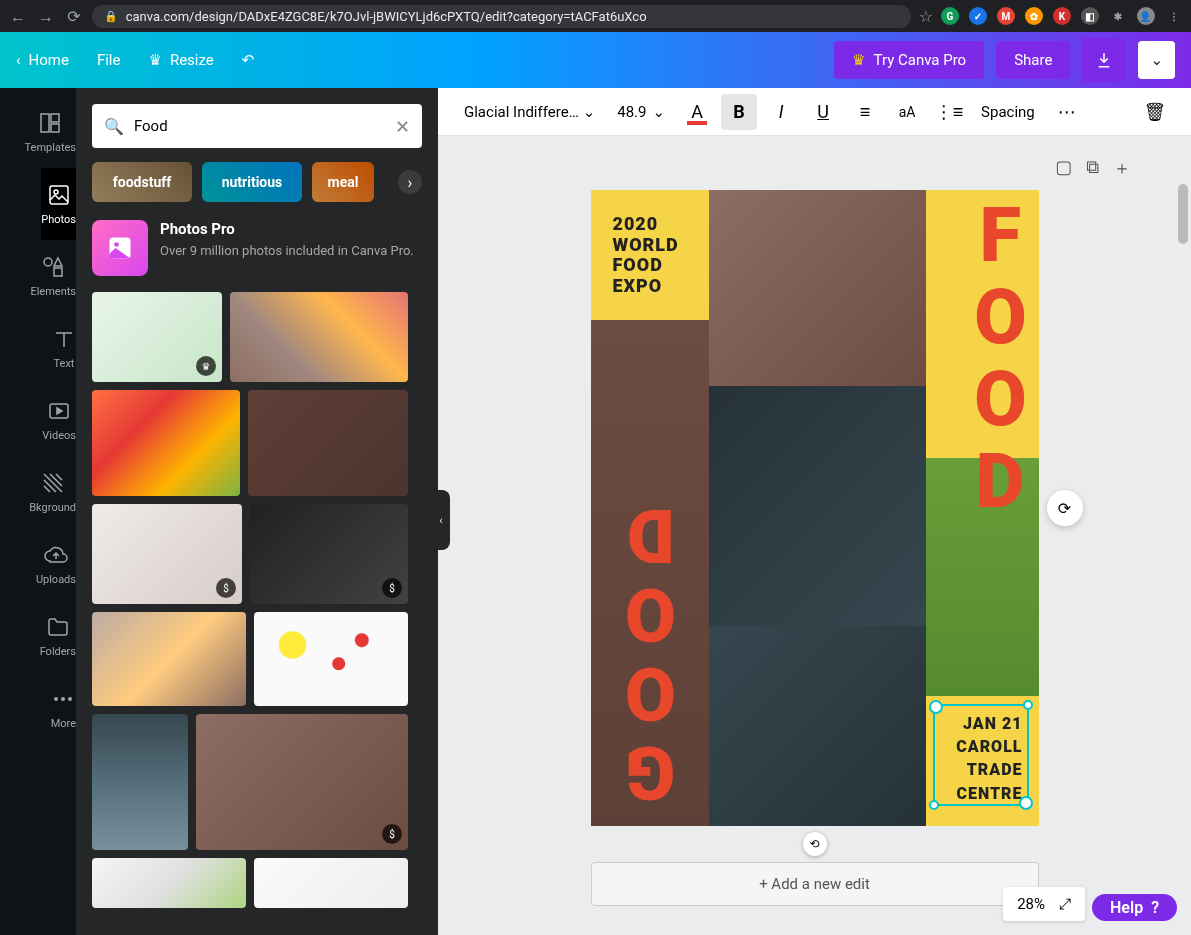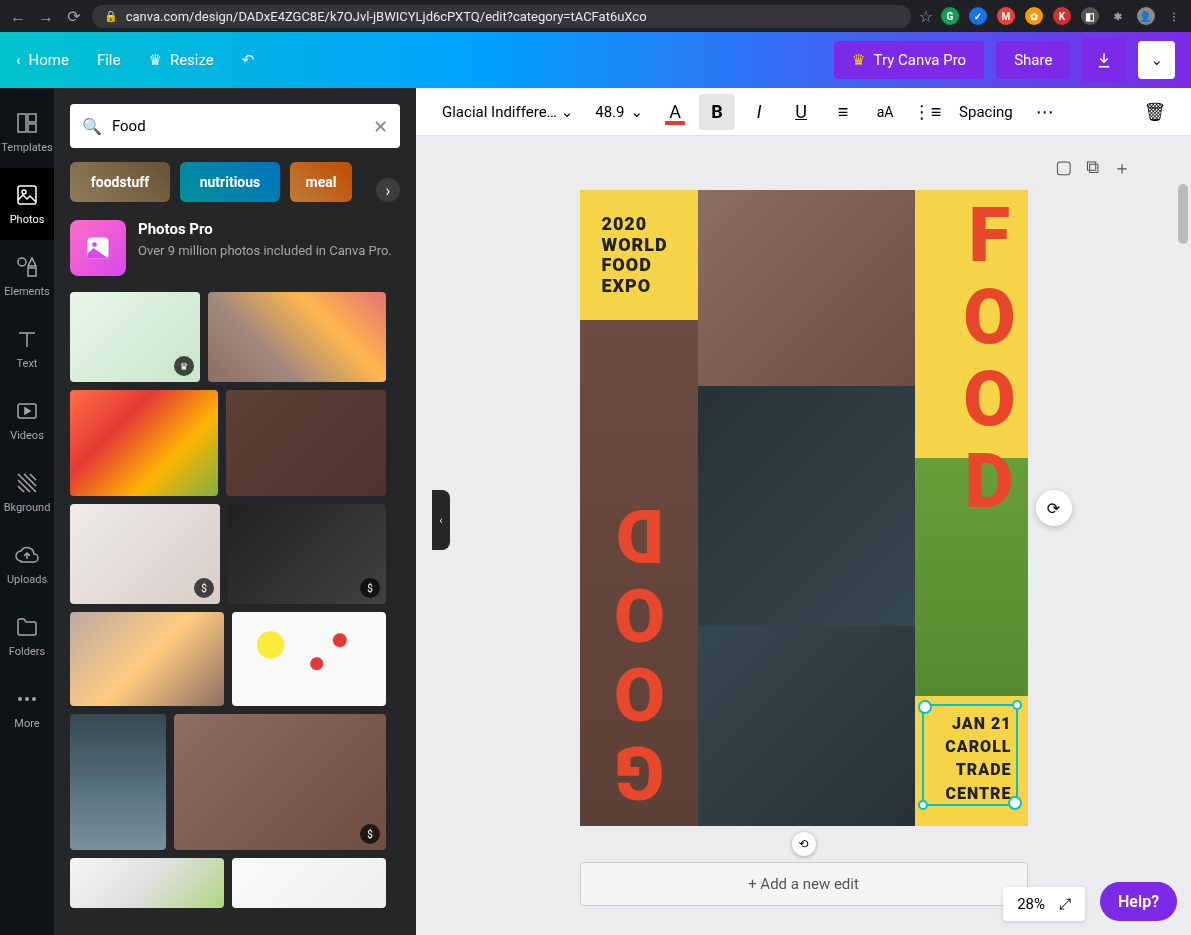--- a/index.html
+++ b/index.html
@@ -19,31 +19,31 @@
 .top-bar .left .item { display:flex; align-items:center; gap:8px; font-size:15px; cursor:pointer; }
 .top-bar .right { margin-left:auto; display:flex; gap:12px; align-items:center; }
 .btn-purple { background:#7d2ae8; padding:10px 18px; border-radius:4px; display:flex; align-items:center; gap:8px; font-size:15px; cursor:pointer; }
 .btn-icon { width:44px; height:44px; background:#7d2ae8; border-radius:4px; display:flex; align-items:center; justify-content:center; cursor:pointer; }
 .btn-white { background:#fff; color:#0e1318; padding:10px 14px; border-radius:4px; display:flex; align-items:center; gap:10px; font-size:15px; cursor:pointer; }
 
 
 .main { display:flex; height:calc(935px - 32px - 56px); }
 
 
-.rail { width:54px; background:#0e1318; display:flex; flex-direction:column; padding-top:8px; }
+.rail { width:76px; background:#0e1318; display:flex; flex-direction:column; padding-top:8px;align-items:flex-end; }
 .rail-item { height:72px; display:flex; flex-direction:column; align-items:center; justify-content:center; gap:6px; color:#a6a6a6; font-size:11px; cursor:pointer; }
 .rail-item.active { color:#fff; background:#000000; }
 .rail-item svg { width:24px; height:24px; }
 
 
 .panel { width:362px; background:#252627; padding:16px; overflow:hidden; position:relative; }
 .search-box { background:#fff; border-radius:4px; display:flex; align-items:center; padding:0 12px; height:44px; gap:10px; }
 .search-box input { flex:1; border:none; outline:none; font-size:15px; }
 .search-box .x { color:#888; cursor:pointer; font-size:18px; }
-.chips { display:flex; gap:10px; margin-top:14px; align-items:flex-end; }
+.chips { display:flex; gap:10px; margin-top:14px; align-items:center; }
 .chip { height:40px; border-radius:6px; display:flex; align-items:center; justify-content:center; color:#fff; font-weight:bold; font-size:14px; padding:0 16px; cursor:pointer; background-size:cover; position:relative; overflow:hidden; }
 .chip::before { content:''; position:absolute; inset:0; background:rgba(0,0,0,.25); }
 .chip span { position:relative; }
 .chip.foodstuff { background:linear-gradient(45deg,#c2a878,#8a6d4a); width:100px; }
 .chip.nutritious { background:linear-gradient(45deg,#00c4cc,#0099ff); width:100px; }
 .chip.meal { background:linear-gradient(45deg,#ffa64d,#ff6600); width:62px; }
 .chip-arrow { width:24px; height:24px; border-radius:50%; background:rgba(255,255,255,.1); display:flex; align-items:center; justify-content:center; color:#fff; cursor:pointer; position:absolute; right:16px; }
 .pro-banner { display:flex; gap:12px; margin-top:18px; cursor:pointer; }
 .pro-icon { width:56px; height:56px; background:linear-gradient(135deg,#ff6ec4,#d946ef); border-radius:8px; display:flex; align-items:center; justify-content:center; color:#fff; flex-shrink:0; }
 .pro-text h4 { color:#fff; font-size:15px; margin-bottom:4px; }
@@ -82,21 +82,21 @@
 .p-sel::before { top:-6px; left:-6px; }
 .p-sel::after { bottom:-6px; right:-6px; }
 .sel-h1 { position:absolute; width:10px; height:10px; background:#fff; border:2px solid #00c4cc; border-radius:50%; top:-6px; right:-6px; }
 .sel-h2 { position:absolute; width:10px; height:10px; background:#fff; border:2px solid #00c4cc; border-radius:50%; bottom:-6px; left:-6px; }
 .rotate-btn { position:absolute; right:-44px; top:50%; transform:translateY(-50%); width:36px; height:36px; background:#fff; border-radius:50%; box-shadow:0 2px 6px rgba(0,0,0,.2); display:flex; align-items:center; justify-content:center; cursor:pointer; }
 .sync-icon { position:absolute; left:50%; bottom:-30px; transform:translateX(-50%); width:24px; height:24px; background:#fff; border-radius:50%; box-shadow:0 1px 4px rgba(0,0,0,.3); display:flex; align-items:center; justify-content:center; font-size:12px; cursor:pointer; }
 .add-page { width:448px; margin:36px auto 0; border:1px solid #ccc; background:#f5f5f5; border-radius:4px; padding:12px; text-align:center; color:#555; font-size:15px; cursor:pointer; }
 
 
 .zoom-ctrl { position:absolute; bottom:14px; right:106px; background:#fff; border-radius:4px; padding:8px 14px; display:flex; align-items:center; gap:14px; box-shadow:0 1px 4px rgba(0,0,0,.15); font-size:15px; }
-.help-btn { position:absolute; bottom:14px; right:14px; background:#7d2ae8; color:#fff; padding:10px 18px; border-radius:22px; font-weight:600; font-size:16px; cursor:pointer; display:flex; align-items:center; gap:0; }
+.help-btn { position:absolute; bottom:14px; right:14px; background:#7d2ae8; color:#fff; padding:4px 18px; border-radius:22px; font-weight:600; font-size:16px; cursor:pointer; display:flex; align-items:center; gap:8px; }
 .scrollbar-v { position:absolute; right:2px; top:48px; bottom:0; width:12px; background:transparent; }
 .scrollbar-v::before { content:''; position:absolute; top:0; width:10px; height:60px; background:#bbb; border-radius:5px; left:1px; }
 </style>
 </head>
 <body>
 
 <div class="browser-bar">
   <span class="nav-icon">←</span>
   <span class="nav-icon">→</span>
   <span class="nav-icon">⟳</span>

